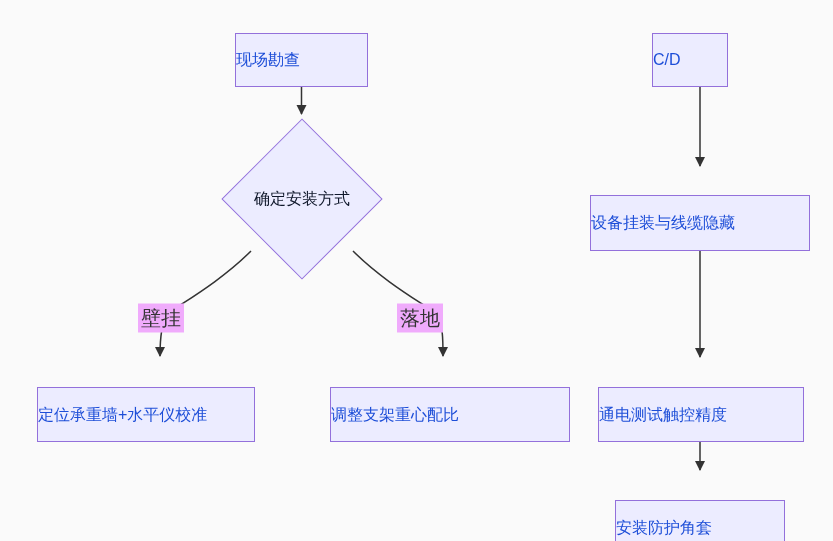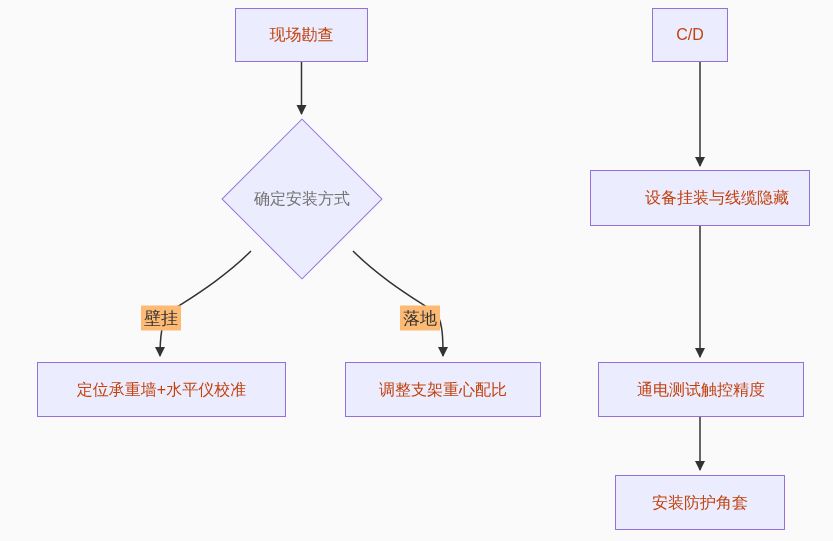--- a/index.html
+++ b/index.html
@@ -18,53 +18,53 @@
   .edges-svg {
     position: absolute;
     left: 0; top: 0;
     width: 833px; height: 541px;
     z-index: 1;
   }
   .node {
     position: absolute;
     background: #ECECFF;
     border: 1px solid #9370DB;
-    color: #c2410c;
+    color: #1d4ed8;
     font-size: 16px;
     display: flex;
     align-items: center;
-    justify-content: center;
     text-align: center;
     z-index: 3;
     line-height: 1.2;
+    margin-top: 25px;
   }
   .diamond-shape {
     position: absolute;
     left: 245px; top: 142px;
     width: 114px; height: 114px;
     background: #ECECFF;
     border: 1px solid #9370DB;
     transform: rotate(45deg);
     z-index: 2;
   }
   .diamond-label {
     position: absolute;
     left: 302px; top: 199px;
     transform: translate(-50%, -50%);
-    color: #737373;
+    color: #0f172a;
     font-size: 16px;
     white-space: nowrap;
     z-index: 3;
   }
   .edge-label {
     position: absolute;
     transform: translate(-50%, -50%);
-    background: #fdba74;
+    background: #f0abfc;
     color: #333333;
-    font-size: 17px;
+    font-size: 20px;
     padding: 1px 3px;
     white-space: nowrap;
     z-index: 4;
   }
 </style>
 </head>
 <body>
 
 <div class="canvas">
 
@@ -85,33 +85,33 @@
   <div class="node" style="left:235px; top:8px; width:133px; height:54px;">
     <span>现场勘查</span>
   </div>
 
   <div class="diamond-shape"></div>
   <div class="diamond-label">确定安装方式</div>
 
   <div class="edge-label" style="left:161px; top:318px;">壁挂</div>
   <div class="edge-label" style="left:420px; top:318px;">落地</div>
 
-  <div class="node" style="left:37px; top:362px; width:249px; height:55px;">
+  <div class="node" style="left:37px; top:362px; width:218px; height:55px;">
     <span>定位承重墙+水平仪校准</span>
   </div>
 
-  <div class="node" style="left:345px; top:362px; width:196px; height:55px;">
+  <div class="node" style="left:330px; top:362px; width:240px; height:55px;">
     <span>调整支架重心配比</span>
   </div>
 
   <div class="node" style="left:652px; top:8px; width:76px; height:54px;">
     <span>C/D</span>
   </div>
 
-  <div class="node" style="left:590px; top:170px; width:220px; height:56px;padding-left:34px;">
+  <div class="node" style="left:590px; top:170px; width:220px; height:56px;">
     <span>设备挂装与线缆隐藏</span>
   </div>
 
   <div class="node" style="left:598px; top:362px; width:206px; height:55px;">
     <span>通电测试触控精度</span>
   </div>
 
   <div class="node" style="left:615px; top:475px; width:170px; height:55px;">
     <span>安装防护角套</span>
   </div>

